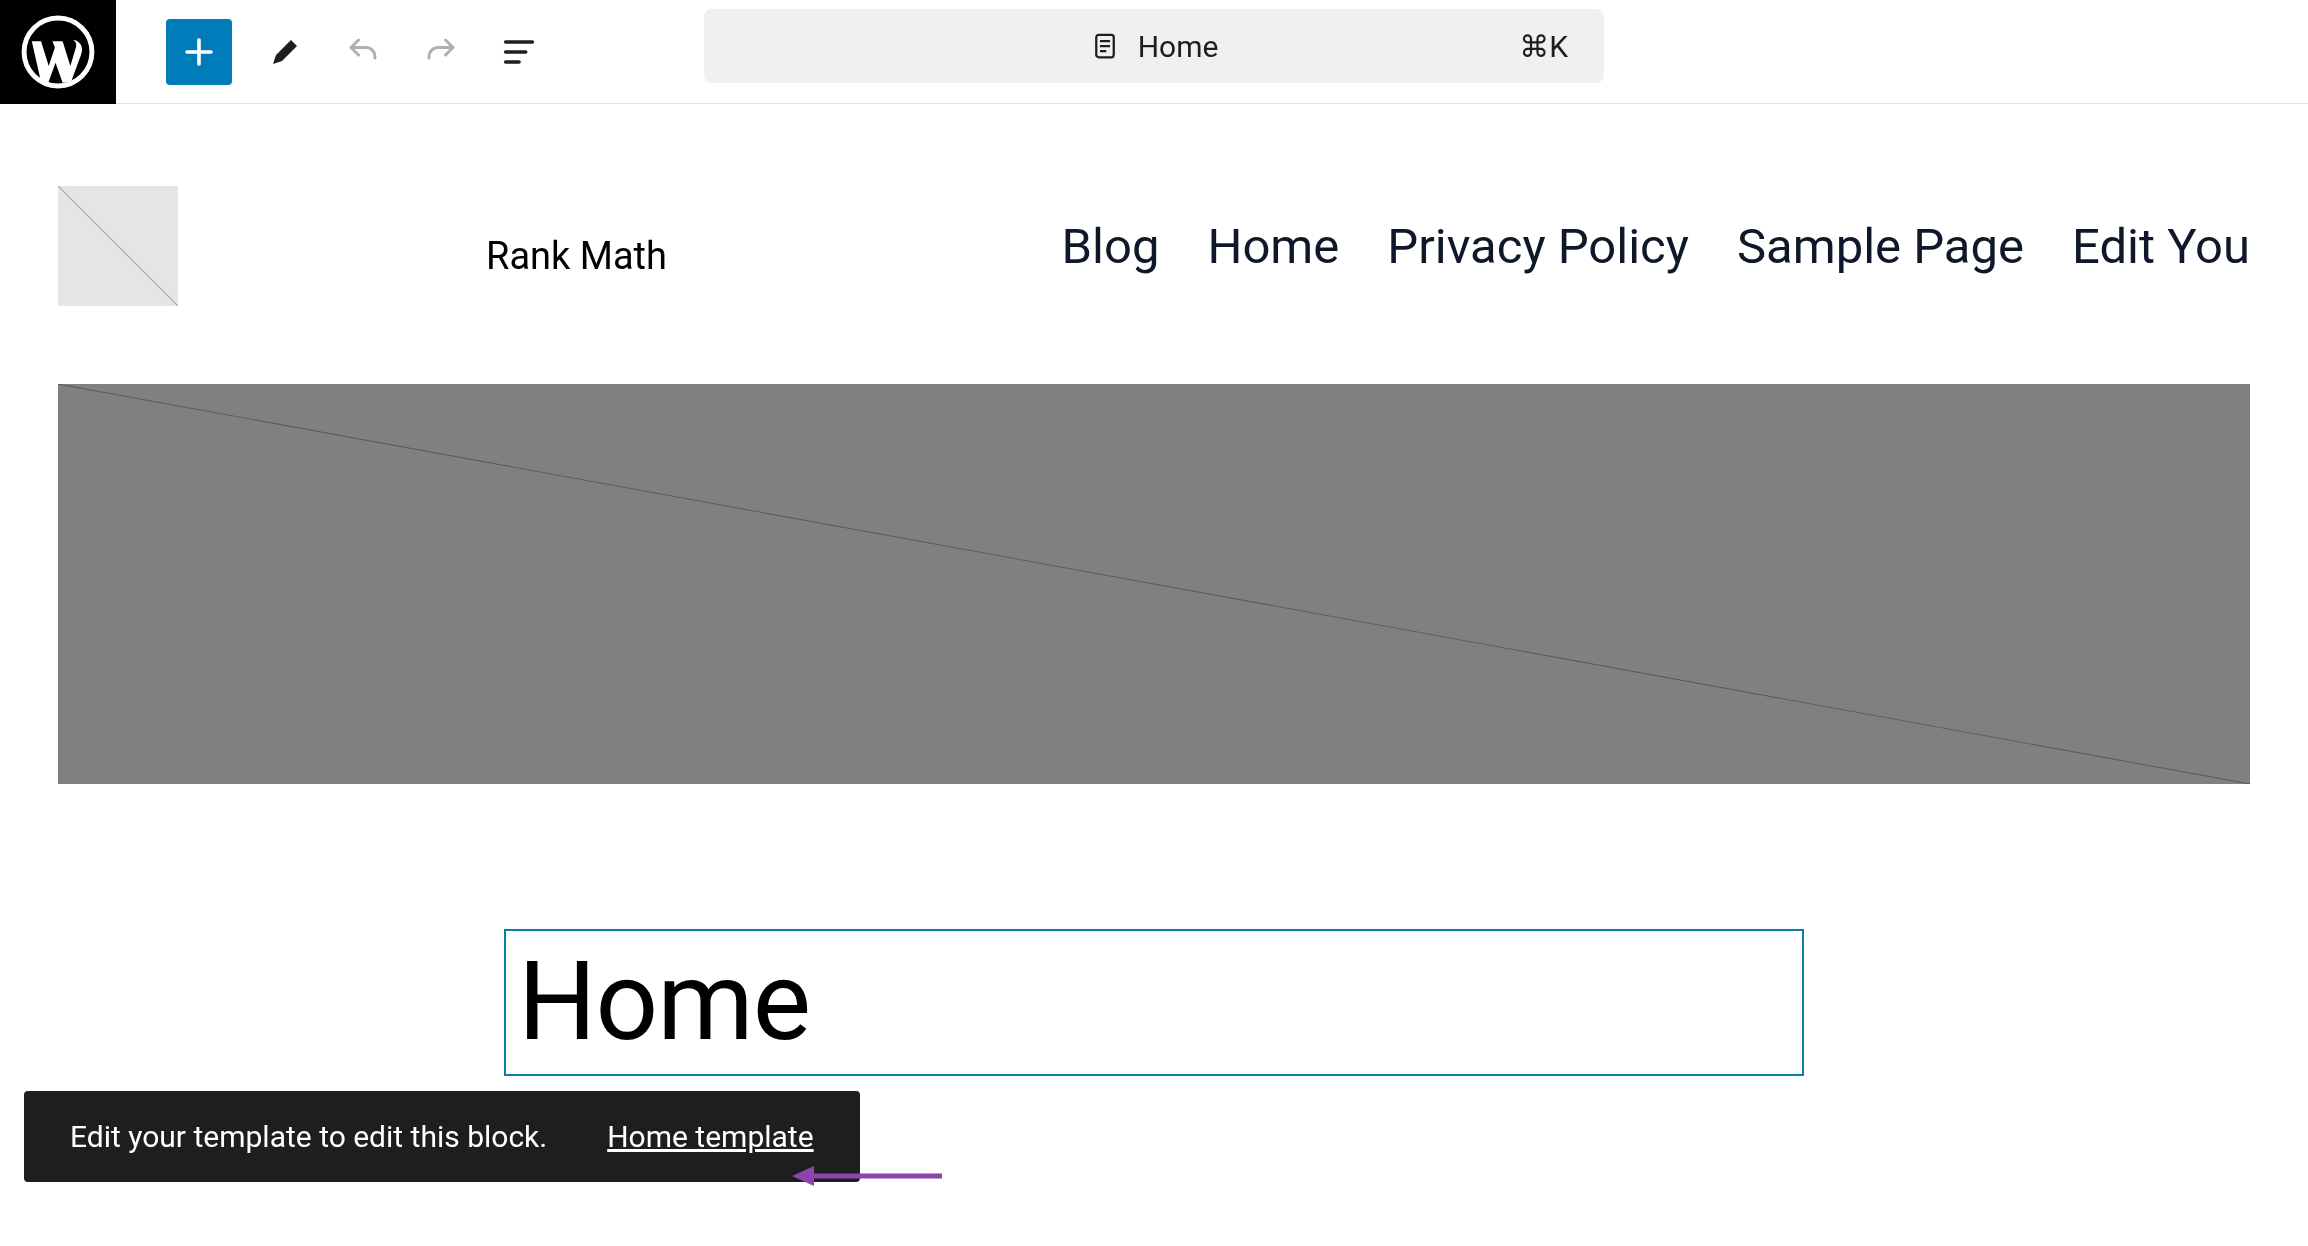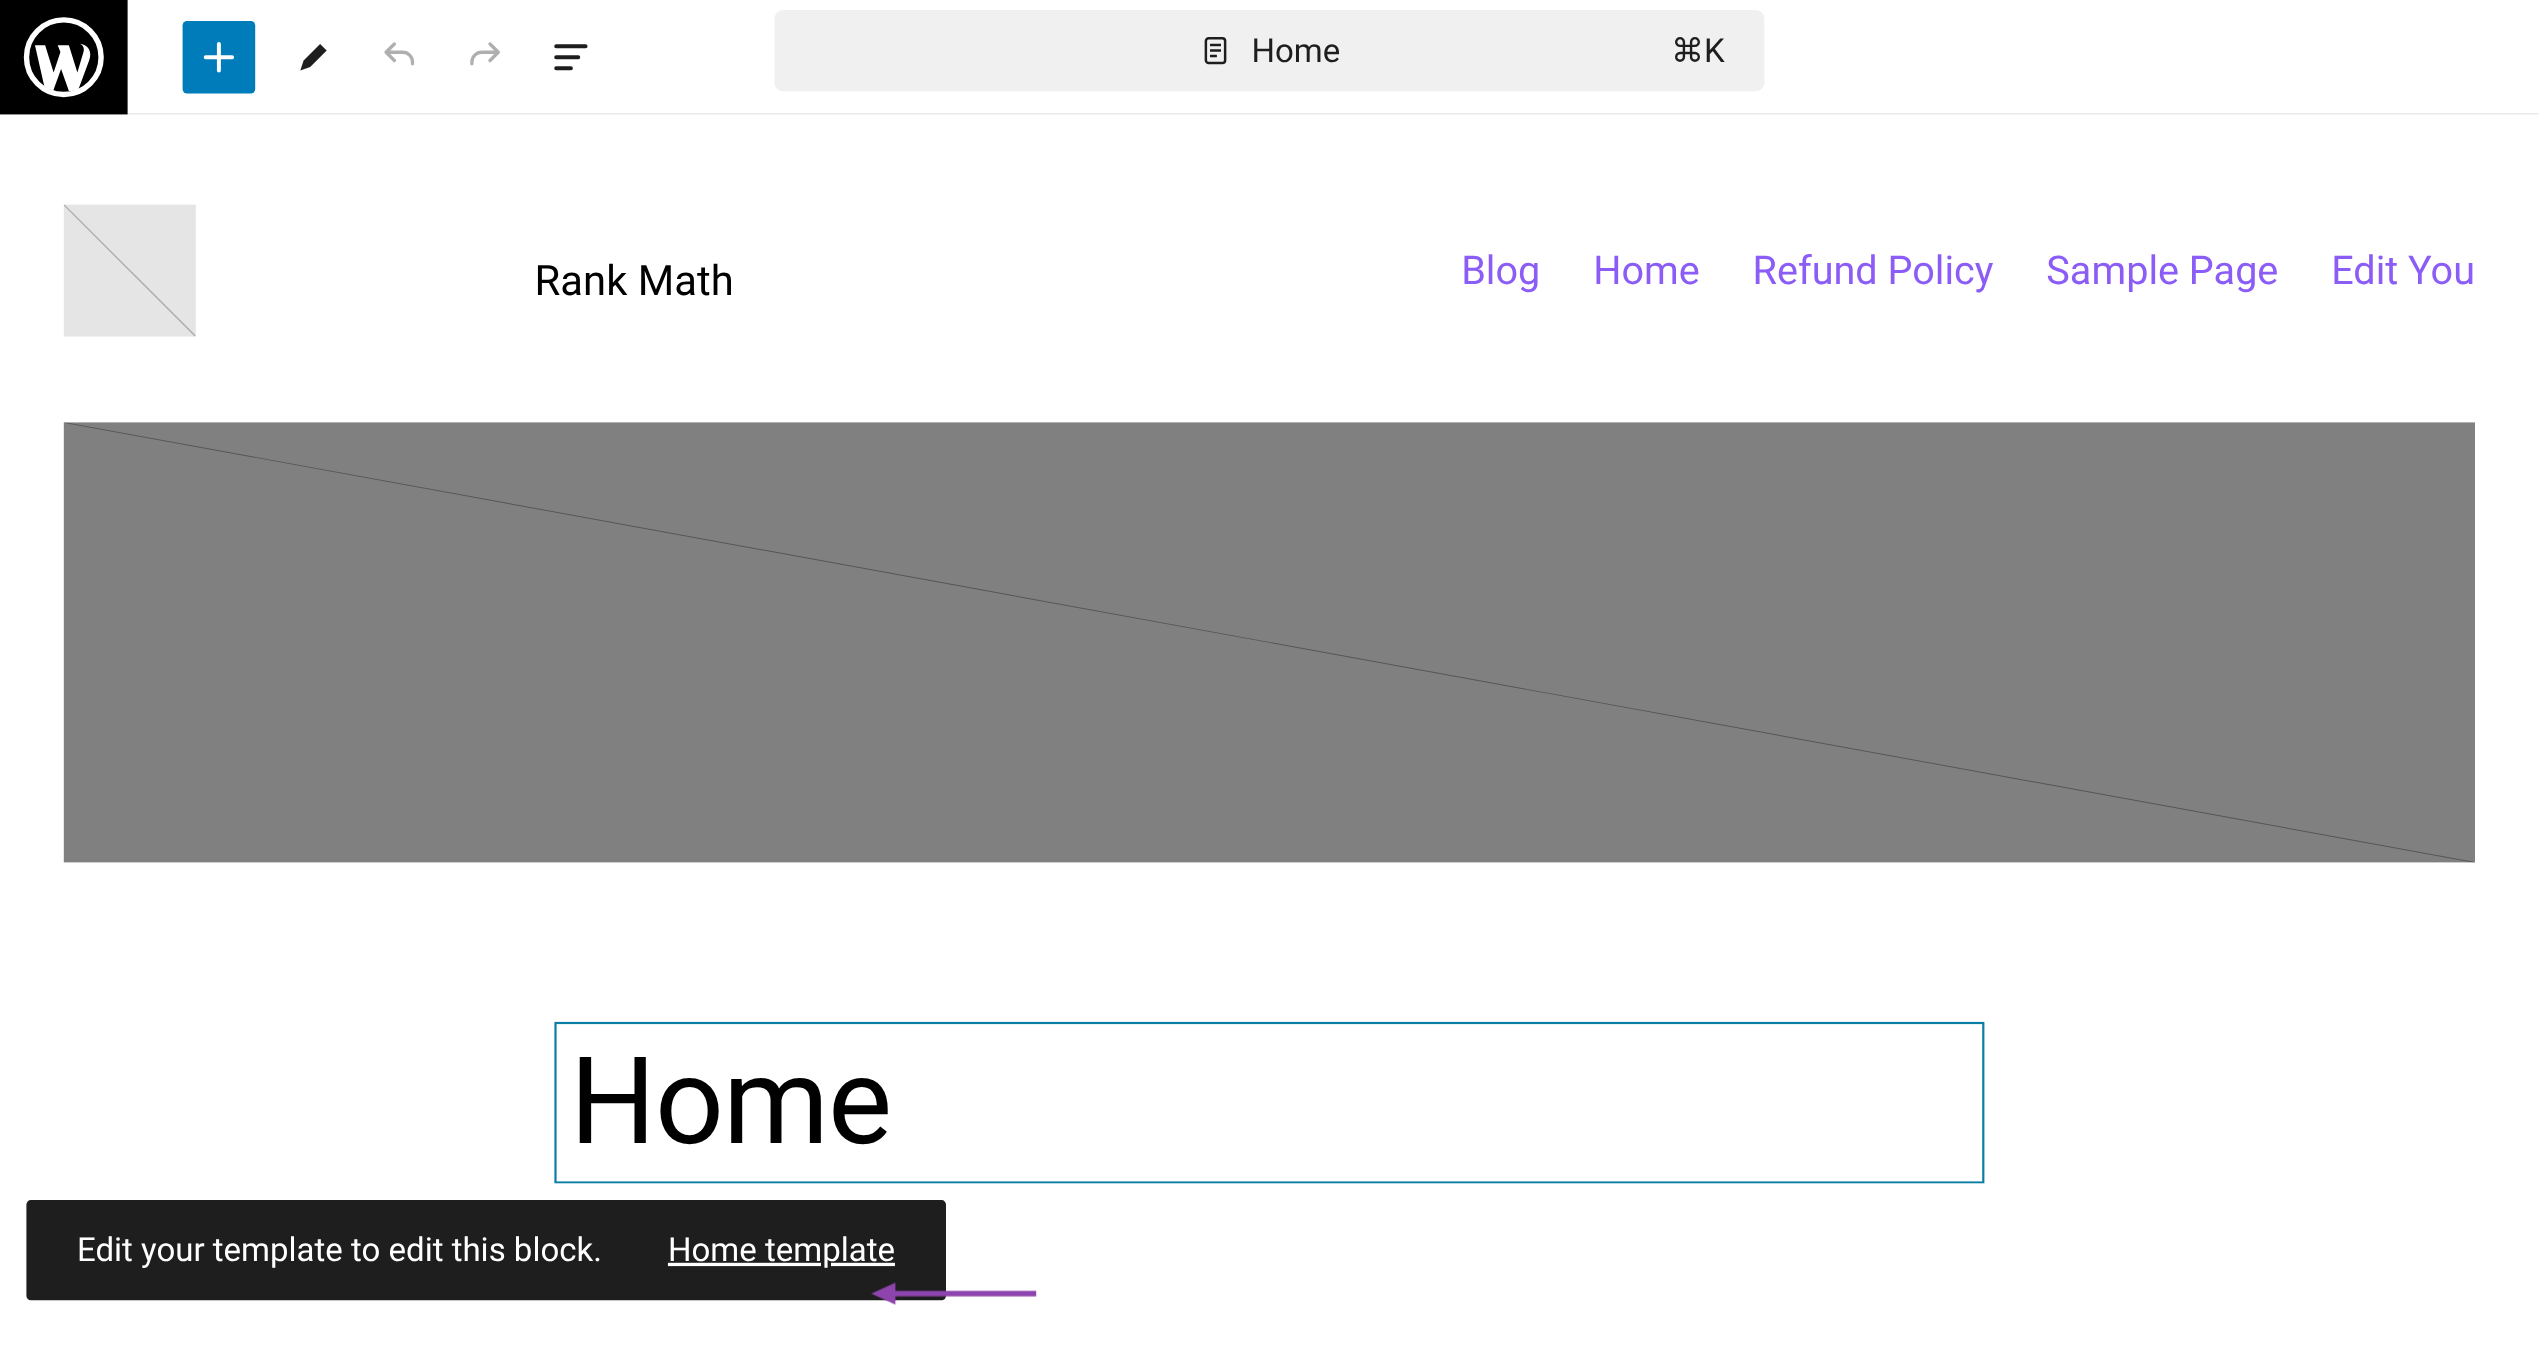--- a/index.html
+++ b/index.html
@@ -98,22 +98,22 @@
       color: #000;
       margin-left: 260px;
       margin-top: 20px;
     }
     .site-nav {
       display: flex;
       gap: 48px;
       margin-left: auto;
     }
     .site-nav-item {
-      font-size: 36px;
-      color: #8b5cf6;
+      font-size: 49px;
+      color: #0f172a;
       white-space: nowrap;
     }
 
     .hero-placeholder {
       width: 100%;
       height: 400px;
       background: #808080;
       position: relative;
       overflow: hidden;
     }
@@ -217,21 +217,21 @@
   <div class="site-header">
     <div class="logo-placeholder">
       <svg viewBox="0 0 100 100" preserveAspectRatio="none">
           <line x1="0" y1="0" x2="100" y2="100" stroke="#aaa" stroke-width="1"></line>
         </svg>
     </div>
     <div class="site-title">Rank Math</div>
     <nav class="site-nav">
       <span class="site-nav-item">Blog</span>
       <span class="site-nav-item">Home</span>
-      <span class="site-nav-item">Refund Policy</span>
+      <span class="site-nav-item">Privacy Policy</span>
       <span class="site-nav-item">Sample Page</span>
       <span class="site-nav-item">Edit You</span>
     </nav>
   </div>
 
   <div class="hero-placeholder">
     <svg viewBox="0 0 100 100" preserveAspectRatio="none">
         <line x1="0" y1="0" x2="100" y2="100" stroke="#555" stroke-width="0.15"></line>
       </svg>
   </div>

